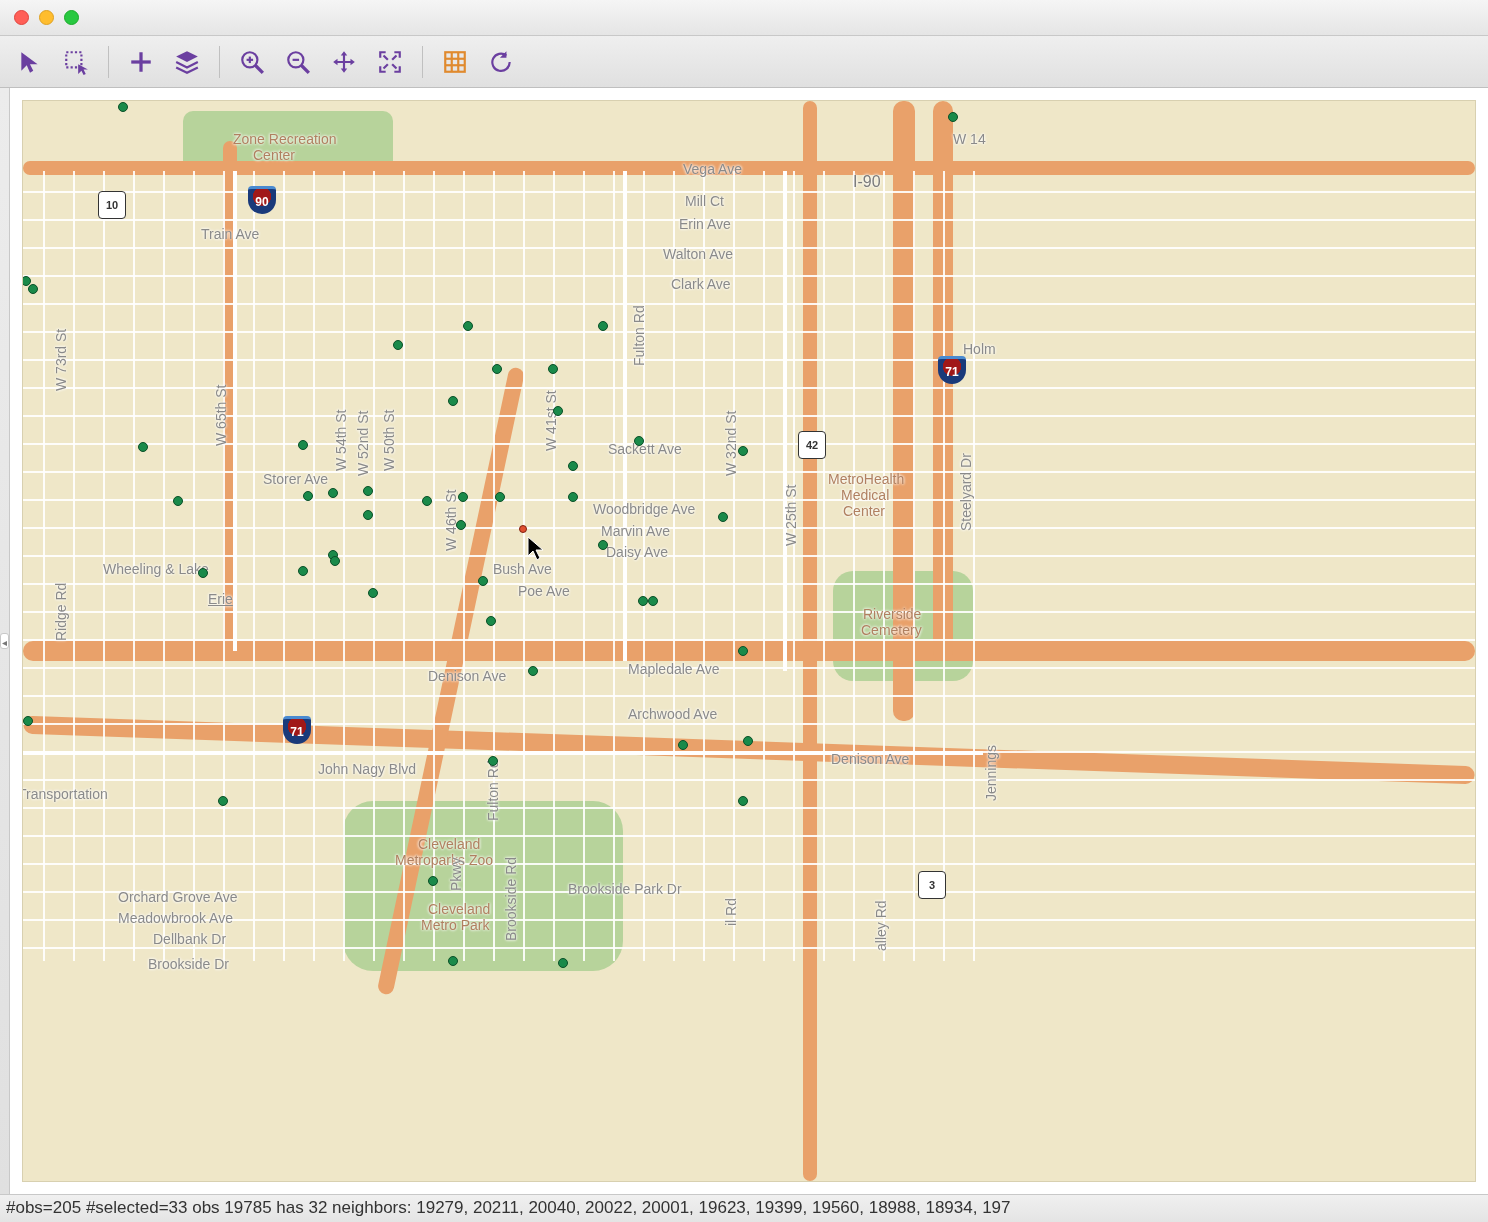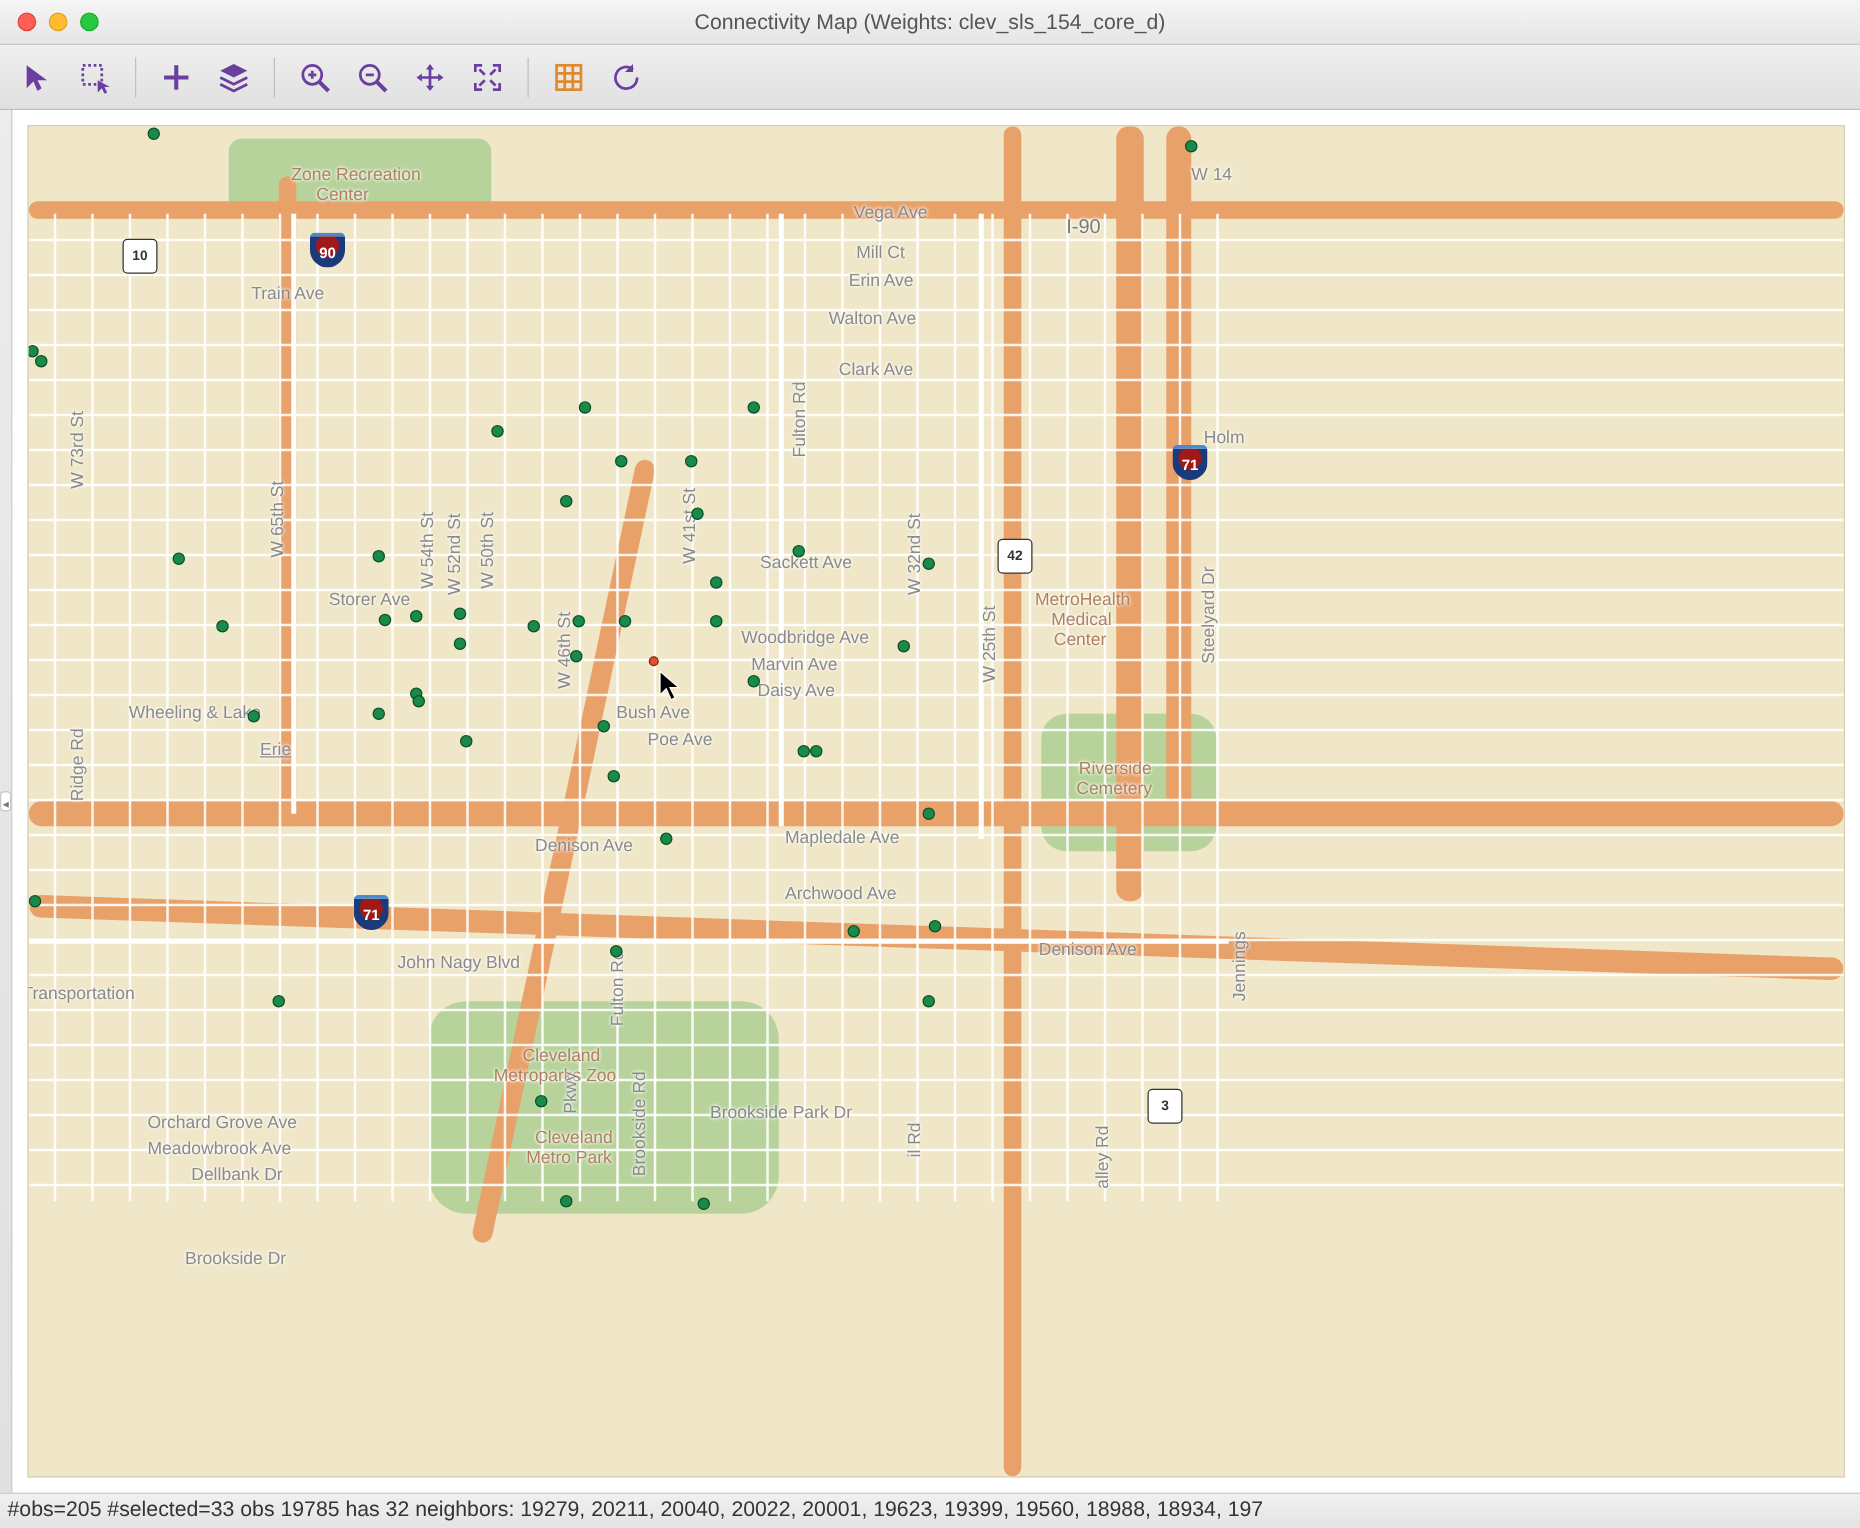--- a/index.html
+++ b/index.html
@@ -145,21 +145,20 @@
 </style>
 </head>
 <body>
 
 <div class="titlebar">
   <div class="traffic">
     <div class="tl red"></div>
     <div class="tl yellow"></div>
     <div class="tl green"></div>
   </div>
-  <div class="title">Connectivity Map (Weights: clev_sls_154_core_d)</div>
 </div>
 
 <div class="toolbar">
   <div class="tbtn">
     <svg viewBox="0 0 24 24">
         <path class="fill" d="M4 3 L4 20 L9 15 L12 22 L15 20 L12 14 L19 14 Z"></path>
       </svg>
   </div>
   <div class="tbtn">
     <svg viewBox="0 0 24 24">
@@ -320,21 +319,21 @@
         <div class="road thin h" style="top: 818px; left: 0px; width: 100%;"></div>
         <div class="road thin h" style="top: 846px; left: 0px; width: 100%;"></div>
         <span class="maplabel poi" style="left: 210px; top: 30px;">Zone Recreation</span>
         <span class="maplabel poi" style="left: 230px; top: 46px;">Center</span>
         <span class="maplabel " style="left: 660px; top: 60px;">Vega Ave</span>
         <span class="maplabel big" style="left: 830px; top: 72px;">I-90</span>
         <span class="maplabel " style="left: 662px; top: 92px;">Mill Ct</span>
         <span class="maplabel " style="left: 656px; top: 115px;">Erin Ave</span>
         <span class="maplabel " style="left: 178px; top: 125px;">Train Ave</span>
         <span class="maplabel " style="left: 640px; top: 145px;">Walton Ave</span>
-        <span class="maplabel " style="left: 648px; top: 175px; margin-top: 11px;">Clark Ave</span>
+        <span class="maplabel " style="left: 648px; top: 175px;">Clark Ave</span>
         <span class="maplabel rot" style="left: 30px; top: 290px;">W 73rd St</span>
         <span class="maplabel rot" style="left: 190px; top: 345px;">W 65th St</span>
         <span class="maplabel rot" style="left: 310px; top: 370px;">W 54th St</span>
         <span class="maplabel rot" style="left: 332px; top: 375px;">W 52nd St</span>
         <span class="maplabel rot" style="left: 358px; top: 370px;">W 50th St</span>
         <span class="maplabel rot" style="left: 420px; top: 450px;">W 46th St</span>
         <span class="maplabel rot" style="left: 520px; top: 350px;">W 41st St</span>
         <span class="maplabel rot" style="left: 608px; top: 265px;">Fulton Rd</span>
         <span class="maplabel rot" style="left: 700px; top: 375px;">W 32nd St</span>
         <span class="maplabel rot" style="left: 760px; top: 445px;">W 25th St</span>
@@ -359,21 +358,21 @@
         <span class="maplabel poi" style="left: 838px; top: 521px;">Cemetery</span>
         <span class="maplabel " style="left: 808px; top: 650px;">Denison Ave</span>
         <span class="maplabel " style="left: 295px; top: 660px;">John Nagy Blvd</span>
         <span class="maplabel rot" style="left: 462px; top: 720px;">Fulton Rd</span>
         <span class="maplabel poi" style="left: 395px; top: 735px;">Cleveland</span>
         <span class="maplabel poi" style="left: 372px; top: 751px;">Metroparks Zoo</span>
         <span class="maplabel " style="left: 545px; top: 780px;">Brookside Park Dr</span>
         <span class="maplabel " style="left: 95px; top: 788px;">Orchard Grove Ave</span>
         <span class="maplabel " style="left: 95px; top: 809px;">Meadowbrook Ave</span>
         <span class="maplabel " style="left: 130px; top: 830px;">Dellbank Dr</span>
-        <span class="maplabel " style="left: 125px; top: 897px;">Brookside Dr</span>
+        <span class="maplabel " style="left: 125px; top: 855px;">Brookside Dr</span>
         <span class="maplabel poi" style="left: 405px; top: 800px;">Cleveland</span>
         <span class="maplabel poi" style="left: 398px; top: 816px;">Metro Park</span>
         <span class="maplabel rot" style="left: 425px; top: 790px;">Pkwy</span>
         <span class="maplabel rot" style="left: 960px; top: 700px;">Jennings</span>
         <span class="maplabel " style="left: 930px; top: 30px;">W 14</span>
         <span class="maplabel " style="left: 940px; top: 240px;">Holm</span>
         <span class="maplabel rot" style="left: 850px; top: 850px;">alley Rd</span>
         <span class="maplabel rot" style="left: 700px; top: 825px;">il Rd</span>
         <span class="maplabel rot" style="left: 480px; top: 840px;">Brookside Rd</span>
         <span class="maplabel " style="left: -5px; top: 685px;">Transportation</span>

